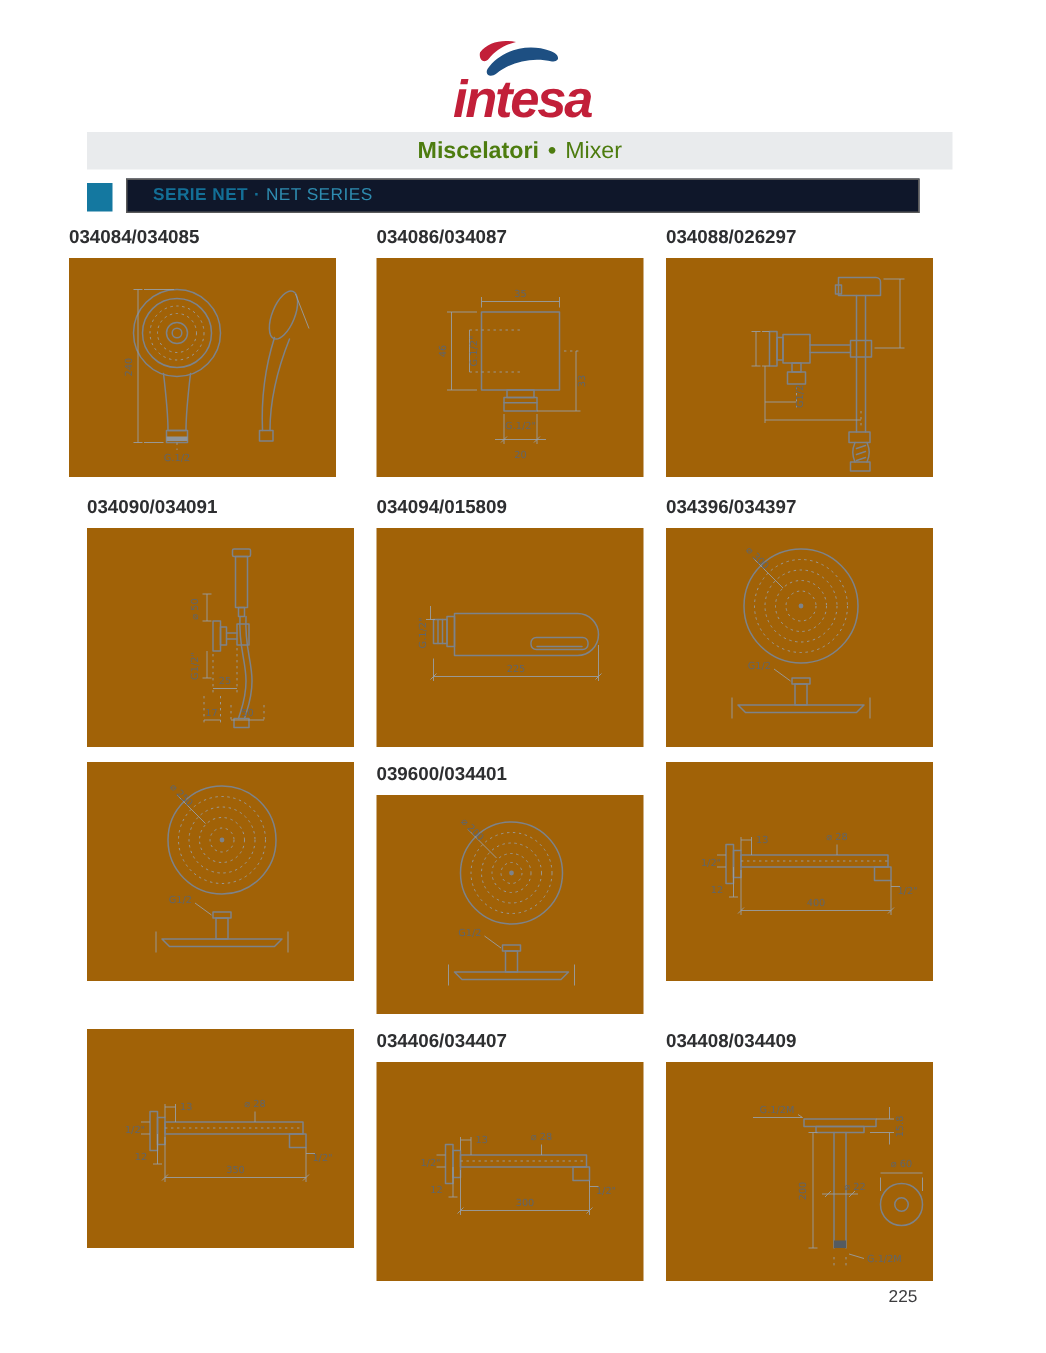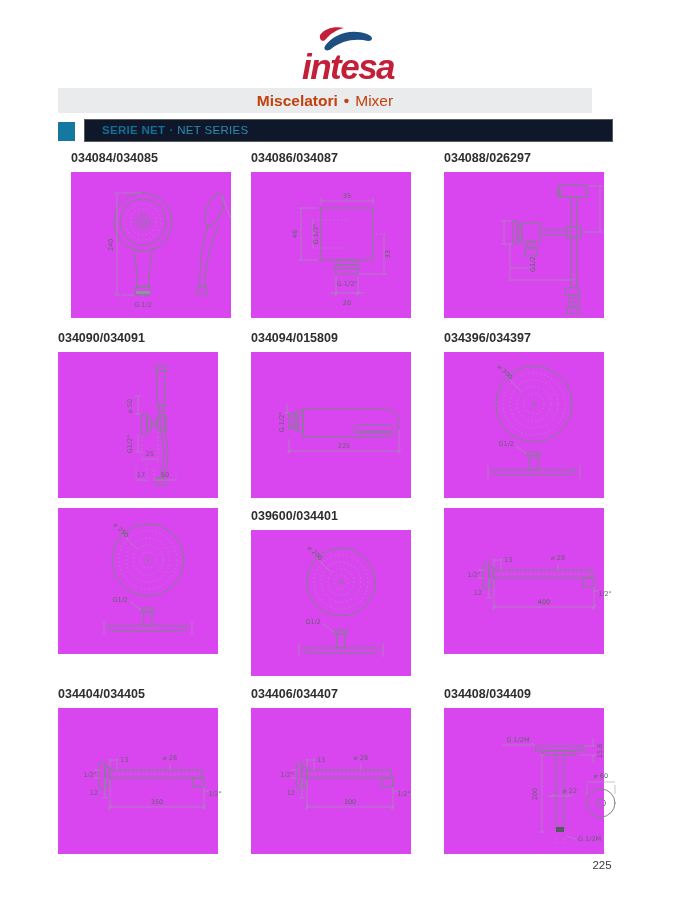--- a/index.html
+++ b/index.html
@@ -7,40 +7,40 @@
        font-family:"Liberation Sans",sans-serif;overflow:hidden;}
   .page{position:absolute;inset:0;background:#fff;text-decoration:underline;}
 
   
   .logo{position:absolute;left:293px;top:26px;width:110px;text-align:center;}
   .swoosh{display:block;margin:0 auto -3px auto;}
   .logo-text{font-size:35px;font-weight:700;font-style:italic;color:#c21f39;
              letter-spacing:-1.5px;line-height:1;}
 
   
-  .band{position:absolute;left:58px;top:88px;width:534px;height:25px;
+  .band{position:absolute;left:58px;top:88px;width:577px;height:25px;
         background:#e9ebed;text-align:center;line-height:25px;
-        font-size:15.5px;color:#c2410c;}
+        font-size:15.5px;color:#4d7c0f;}
   .band .b1{font-weight:700;}
   .band .bsep{margin:0 6px;font-weight:700;}
   .band .b2{font-weight:400;}
 
   
   .series-marker{position:absolute;left:58px;top:122px;width:17px;height:19px;background:#1478a0;}
   .series-box{position:absolute;left:84px;top:119px;width:529px;height:23px;
               border:1.3px solid #5a5a5a;box-sizing:border-box;background:#0f172a;
               line-height:20px;padding-left:17px;font-size:11.5px;}
   .series-box .s1{font-weight:700;color:#136f96;letter-spacing:.3px;}
   .series-box .ssep{color:#136f96;margin:0 4px;font-weight:700;}
   .series-box .s2{color:#2e8cb0;letter-spacing:.3px;}
 
   
   .prod{position:absolute;width:178px;}
   .code{font-size:12.5px;font-weight:700;color:#2d2e30;height:22px;line-height:16px;}
-  .panel{width:160px;height:146px;background:#d946ef;}
+  .panel{width:178px;height:146px;background:#a16207;}
   .panel svg{display:block;}
   .ln{fill:none;stroke:#7d838a;stroke-width:1;stroke-linejoin:round;stroke-linecap:round;}
   .dim{fill:none;stroke:#989ea4;stroke-width:.6;}
   .dsh{stroke-dasharray:1.6 2.4;}
   .panel text{font-size:6.5px;fill:#5f656b;font-family:"DejaVu Sans",sans-serif;}
 
   .pageno{position:absolute;left:584px;top:859px;width:36px;text-align:center;
           font-size:11.5px;color:#3c3c3e;}
 </style>
 </head>
@@ -58,21 +58,21 @@
 
   <div class="band">
     <span class="b1">Miscelatori</span><span class="bsep">•</span><span class="b2">Mixer</span>
   </div>
 
   <div class="series-marker"></div>
   <div class="series-box">
     <span class="s1">SERIE NET</span><span class="ssep">·</span><span class="s2">NET SERIES</span>
   </div>
 
-  <div class="prod" style="left:71px;top:150px">
+  <div class="prod" style="left:46px;top:150px">
     <div class="code">034084/034085</div>
     <div class="panel">
       <svg viewBox="0 0 178 146" width="178" height="146">
         <g class="ln">
           <circle cx="72" cy="50" r="29"></circle>
             <circle cx="72" cy="50" r="23"></circle>
           <circle cx="72" cy="50" r="7"></circle>
             <circle cx="72" cy="50" r="3.2"></circle>
           <path d="M63,77 C65,94 66,104 66,115 L78,115 C78,104 79,94 81,77"></path>
           <rect x="65" y="115" width="14" height="8"></rect>
@@ -363,21 +363,20 @@
         <text x="114" y="52" text-anchor="middle">⌀ 28</text>
         <text x="30" y="69" text-anchor="middle">1/2"</text>
         <text x="34" y="87" text-anchor="middle">12</text>
         <text x="100" y="96" text-anchor="middle">400</text>
         <text x="161" y="88" text-anchor="middle">1/2"</text>
       </svg>
     </div>
   </div>
 
   <div class="prod" style="left:58px;top:686px">
-    <div class="code">034404/034405</div>
     <div class="panel">
       <svg viewBox="0 0 178 146" width="178" height="146">
         <g class="ln">
           <rect x="42" y="55" width="5" height="26"></rect>
           <rect x="47" y="59" width="5" height="18"></rect>
           <rect x="52" y="62" width="92" height="8"></rect>
           <rect x="135" y="70" width="11" height="9"></rect>
         </g>
         <g class="dim">
           <line x1="52" y1="66" x2="144" y2="66" class="dsh"></line>

